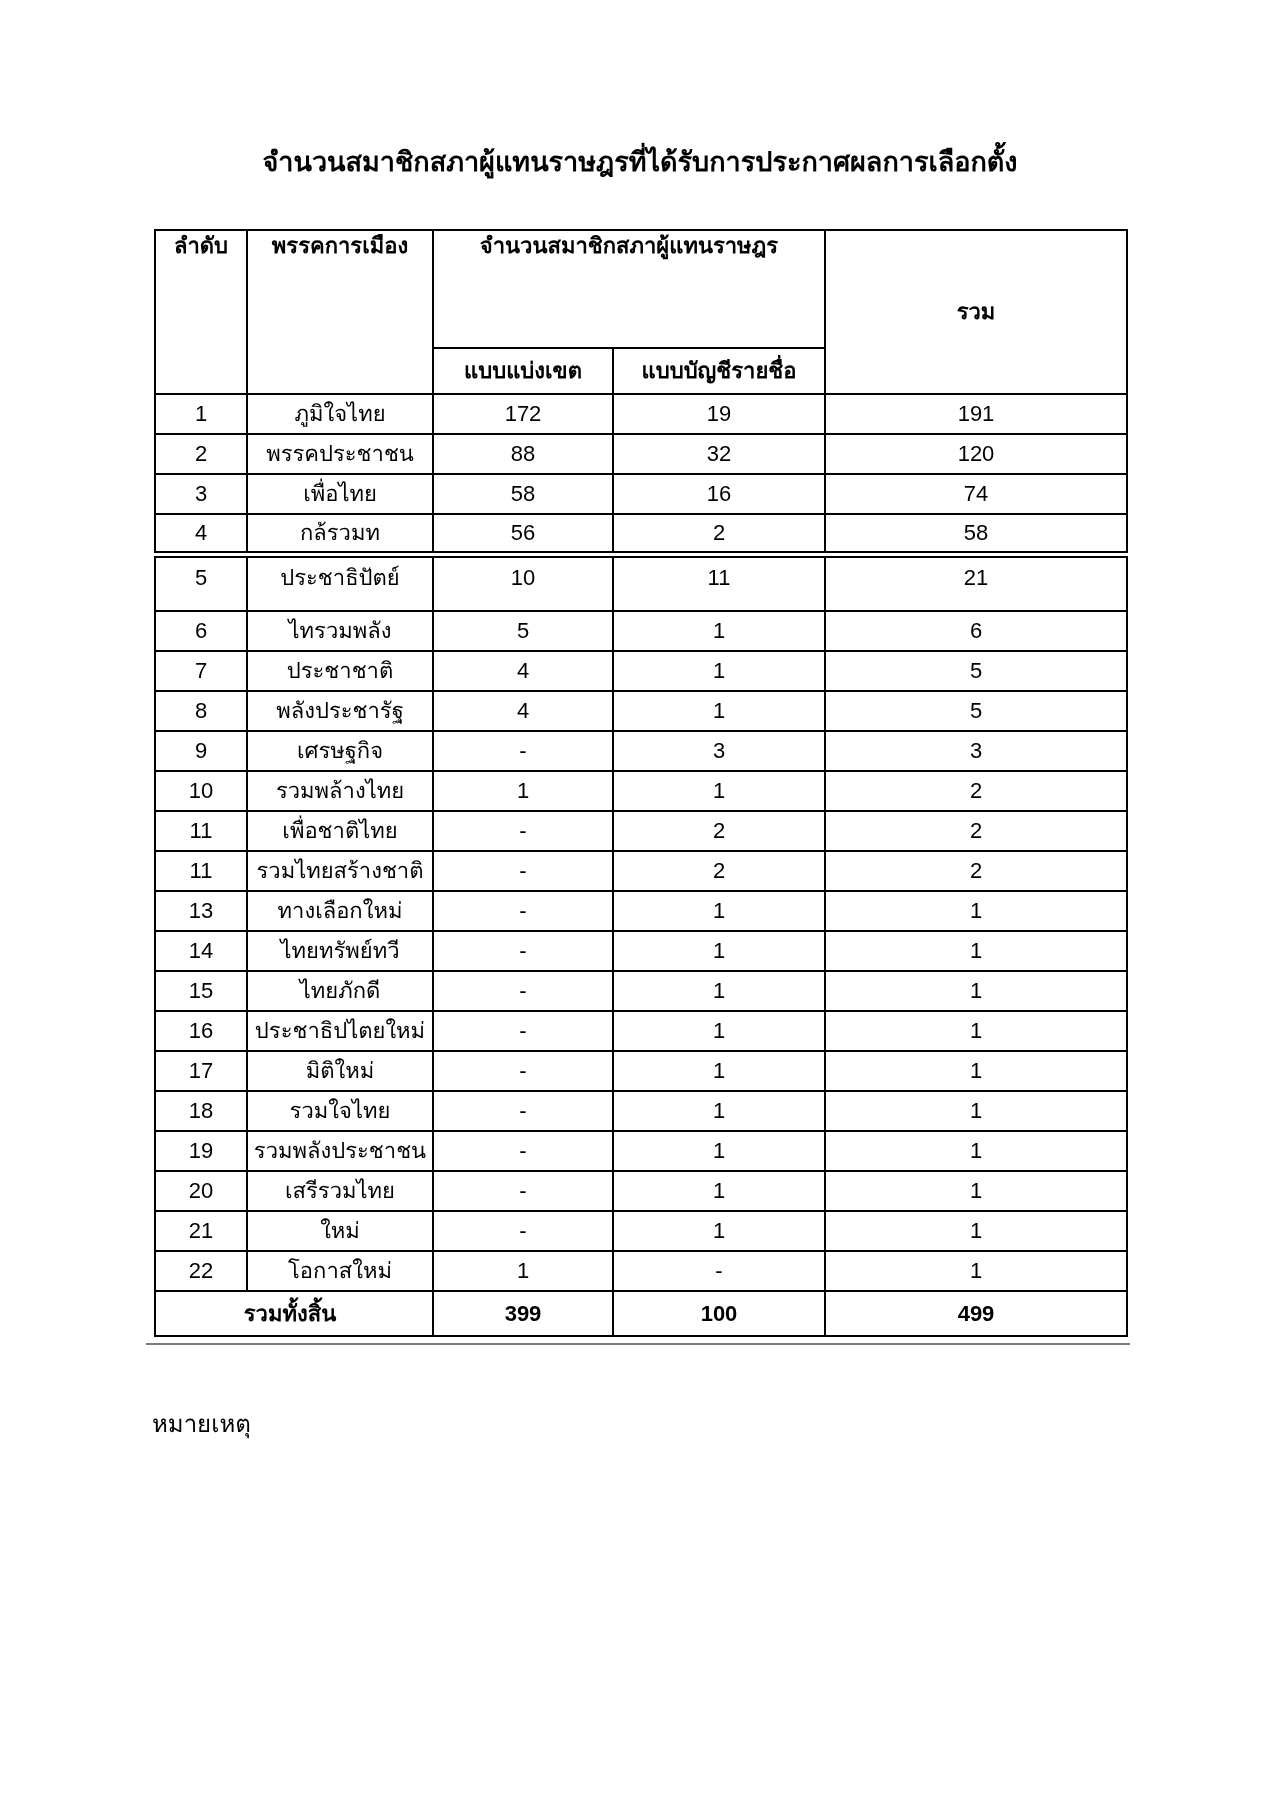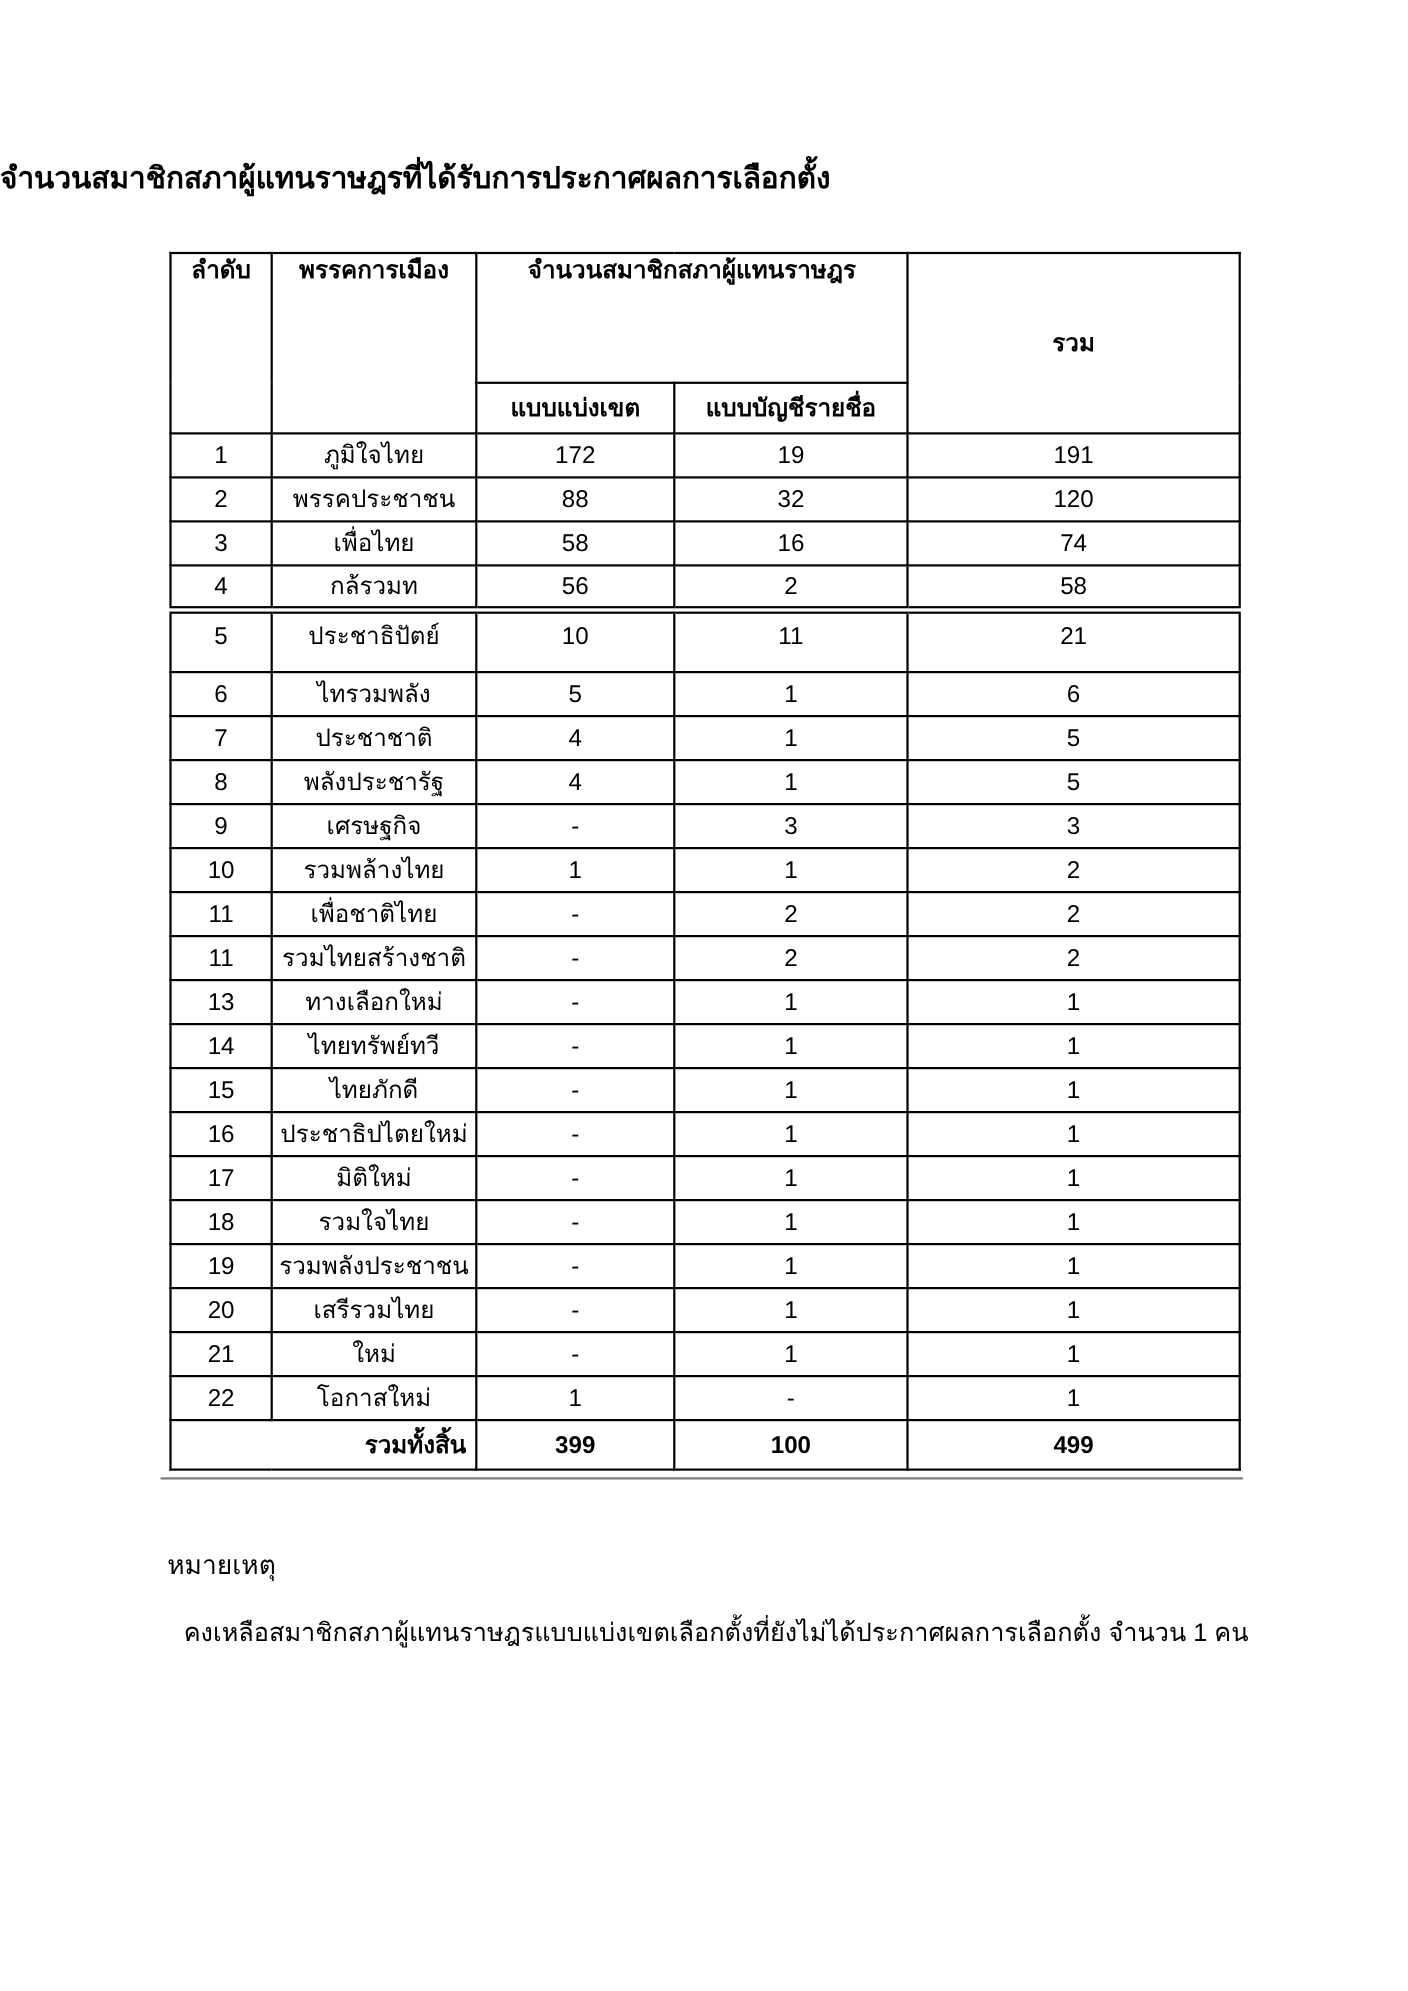--- a/index.html
+++ b/index.html
@@ -12,20 +12,21 @@
     width: 1280px;
     height: 1810px;
     background: #ffffff;
     color: #000000;
     font-family: "Liberation Sans", sans-serif;
     overflow: hidden;
   }
   .doc-title {
     margin: 0;
     padding-top: 143px;
+    text-align: center;
     font-size: 27px;
     font-weight: bold;
     line-height: 38px;
   }
   table.results {
     border-collapse: collapse;
     table-layout: fixed;
     width: 972px;
     margin: 48px 0 0 154px;
   }
@@ -62,21 +63,21 @@
     padding-top: 5px;
     border-top: 7px double #000000;
   }
   tfoot tr { height: 45px; }
   tfoot td {
     font-weight: bold;
     font-size: 23px;
     vertical-align: middle;
   }
   tfoot td.foot-label {
-    text-align: right;
+    text-align: center;
     padding-right: 8px;
   }
   .table-underline {
     width: 984px;
     height: 0;
     border-top: 2px solid #7a7a7a;
     margin: 6px 0 0 146px;
   }
   .notes { margin: 62px 0 0 152px; width: 990px; }
   .notes-heading {
@@ -285,16 +286,15 @@
         <td>100</td>
         <td>499</td>
       </tr>
     </tfoot>
   </table>
 
   <div class="table-underline"></div>
 
   <div class="notes">
     <div class="notes-heading">หมายเหตุ</div>
-    <p class="notes-line first">คงเหลือสมาชิกสภาผู้แทนราษฎรแบบแบ่งเขตเลือกตั้งที่ยังไม่ได้ประกาศผลการเลือกตั้ง จำนวน 1 คน</p>
   </div>
 
 </div>
 
 </body></html>

